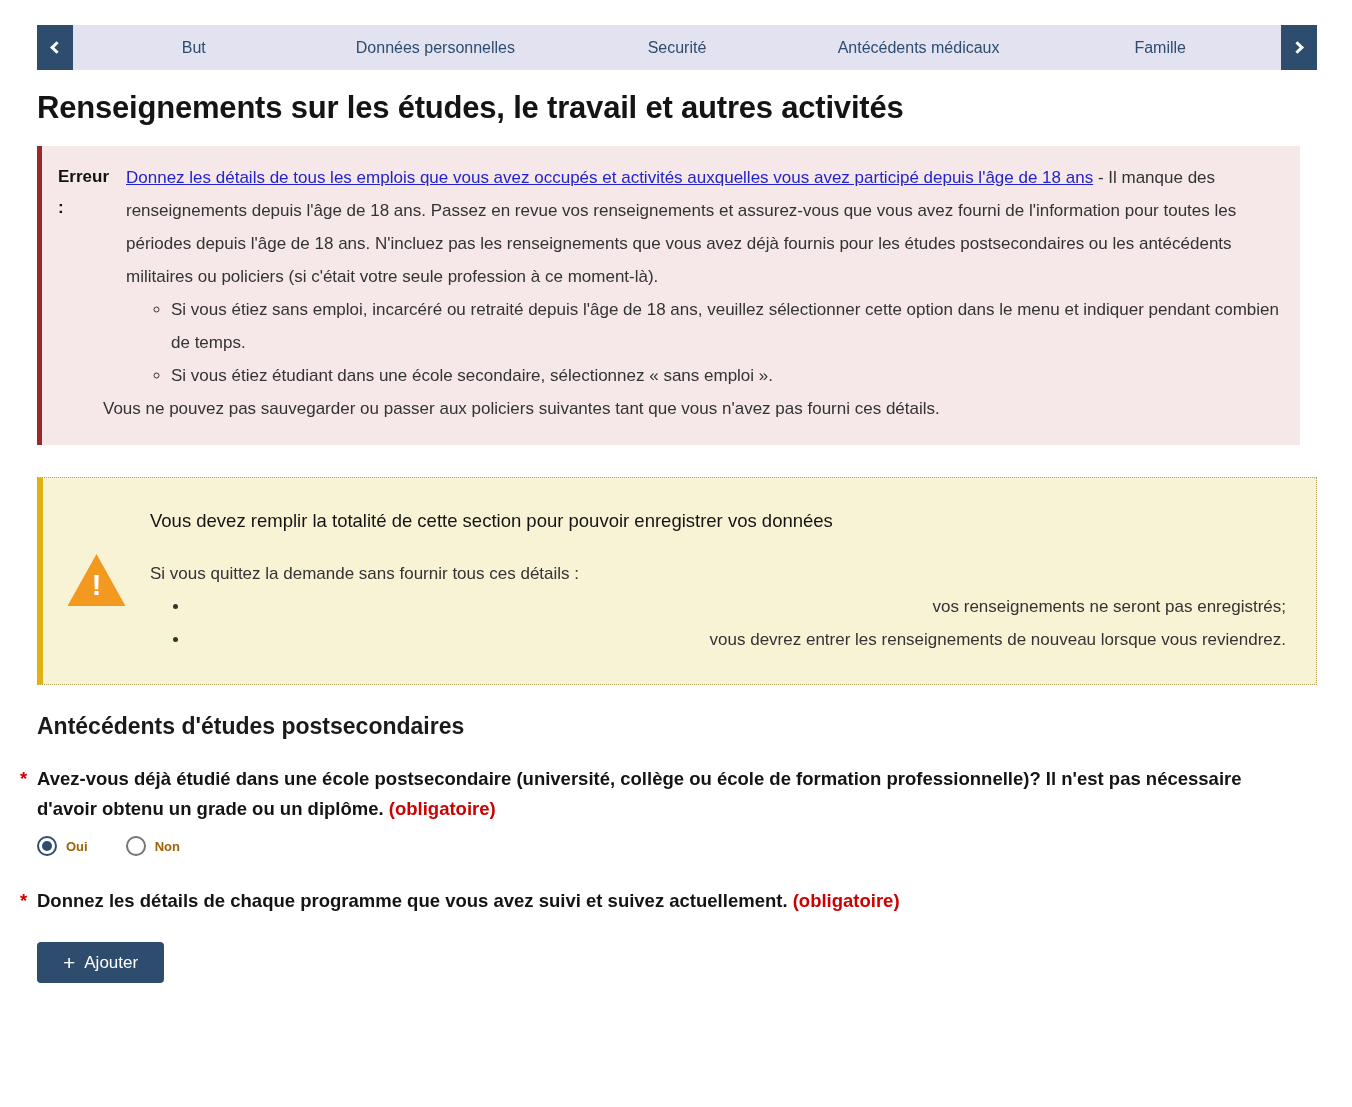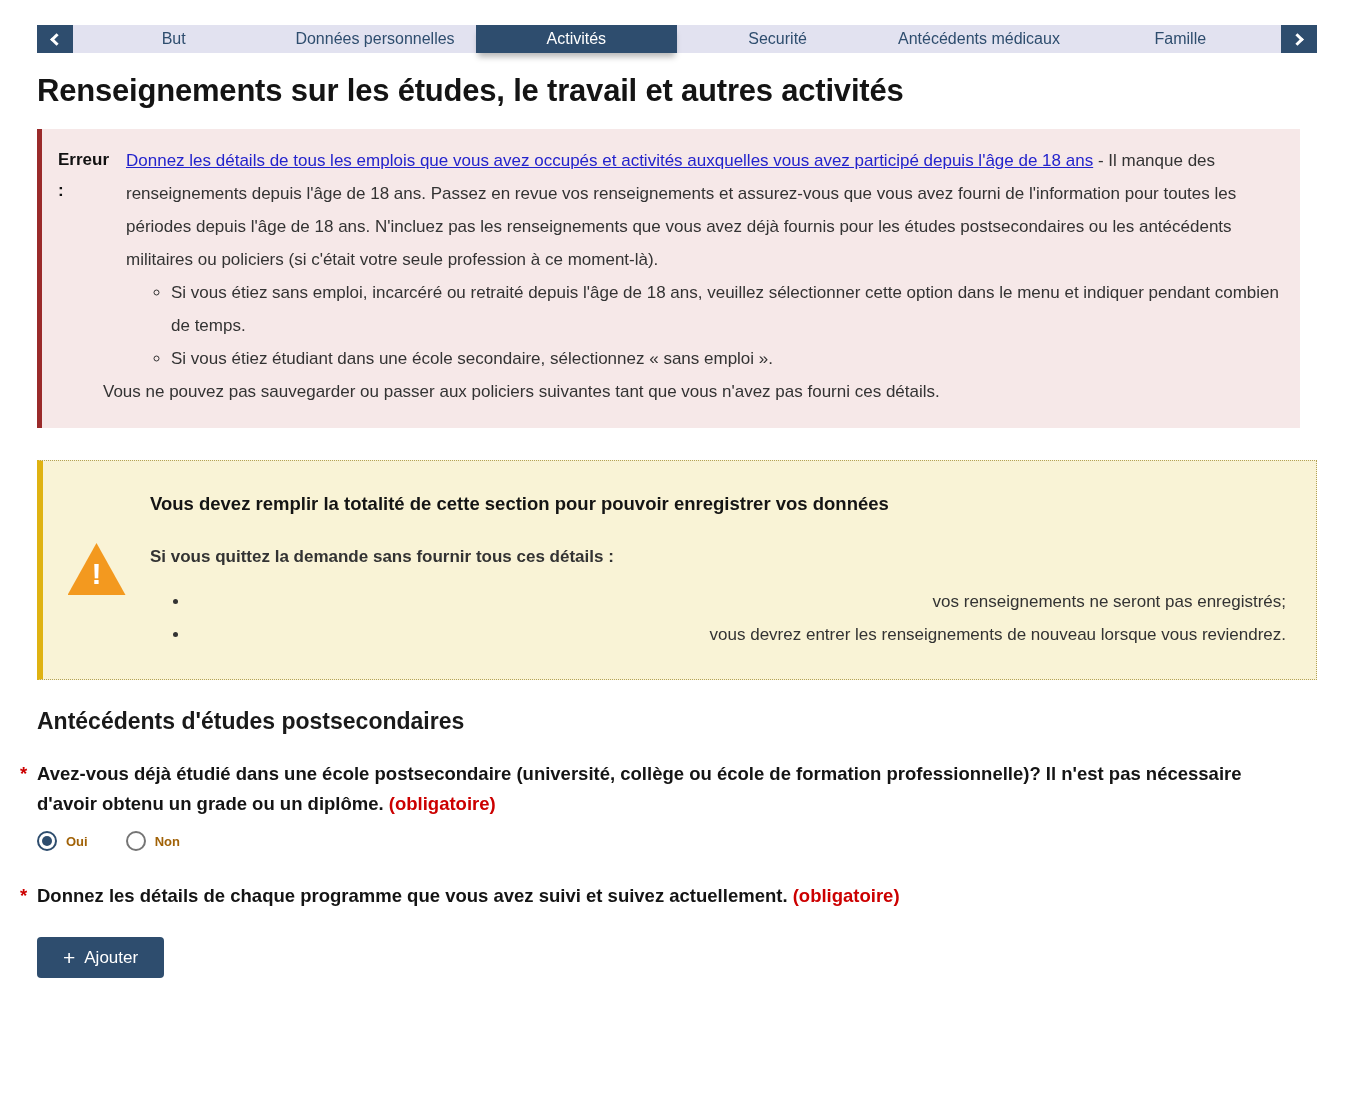--- a/index.html
+++ b/index.html
@@ -5,21 +5,21 @@
   * { box-sizing: border-box; margin: 0; padding: 0; }
   html, body {
     width: 1352px;
     background: #ffffff;
     font-family: "Liberation Sans", "DejaVu Sans", sans-serif;
     color: #333333;
   }
   .container { padding: 0 35px 24px 37px; }
 
   
-  .tabbar { display: flex; height: 28px; margin-top: 25px; }
+  .tabbar { display: flex; height: 45px; margin-top: 25px; }
   .tab-arrow {
     width: 36px; background: #2e4d6e; color: #fff;
     display: flex; align-items: center; justify-content: center;
     cursor: pointer; flex: none;
   }
   .chev { width: 9px; height: 9px; border-left: 3px solid #fff; border-bottom: 3px solid #fff; }
   .chev.left  { transform: rotate(45deg); margin-left: 3px; }
   .chev.right { transform: rotate(225deg); margin-right: 3px; }
   .tabs { flex: 1; display: flex; background: #e2e2f0; }
   .tab {
@@ -65,23 +65,23 @@
   .warn-triangle {
     position: relative; width: 58px; height: 52px;
     background: #f3991f;
     clip-path: polygon(50% 0, 100% 100%, 0 100%);
     display: flex; align-items: flex-end; justify-content: center;
   }
   .warn-triangle .excl {
     color: #fff; font-weight: 700; font-size: 30px; line-height: 1; padding-bottom: 6px;
   }
   .warning-content { flex: 1; }
-  .warning-title { font-weight: 700; font-size: 18.5px; color: #141414; margin-bottom: 20px; }
+  .warning-title { font-weight: 400; font-size: 18.5px; color: #141414; margin-bottom: 20px; }
   .warning-p1 { margin-bottom: 12px; }
-  .warning-p2 { margin-bottom: 12px; font-weight: bold; }
+  .warning-p2 { margin-bottom: 0; }
   .warning-bullets { list-style: disc; padding-left: 40px; text-align: right; }
 
   
   h2.section-heading { margin-top: 28px; font-size: 23px; font-weight: 700; color: #1a1a1a; }
 
   .question { position: relative; margin-top: 24px; font-size: 18.5px; font-weight: 700; color: #141414; line-height: 30px; padding-right: 30px; }
   .req-star {
     position: absolute; left: -17px; top: 0;
     color: #cc0000; font-weight: 700; font-size: 18.5px;
   }
@@ -119,21 +119,20 @@
 <div class="container">
 
   
   <div class="tabbar">
     <div class="tab-arrow">
       <span class="chev left"></span>
     </div>
     <div class="tabs">
       <div class="tab">But</div>
       <div class="tab">Données personnelles</div>
-      <div class="tab active">Activités</div>
       <div class="tab">Securité</div>
       <div class="tab">Antécédents médicaux</div>
       <div class="tab">Famille</div>
     </div>
     <div class="tab-arrow">
       <span class="chev right"></span>
     </div>
   </div>
 
   

